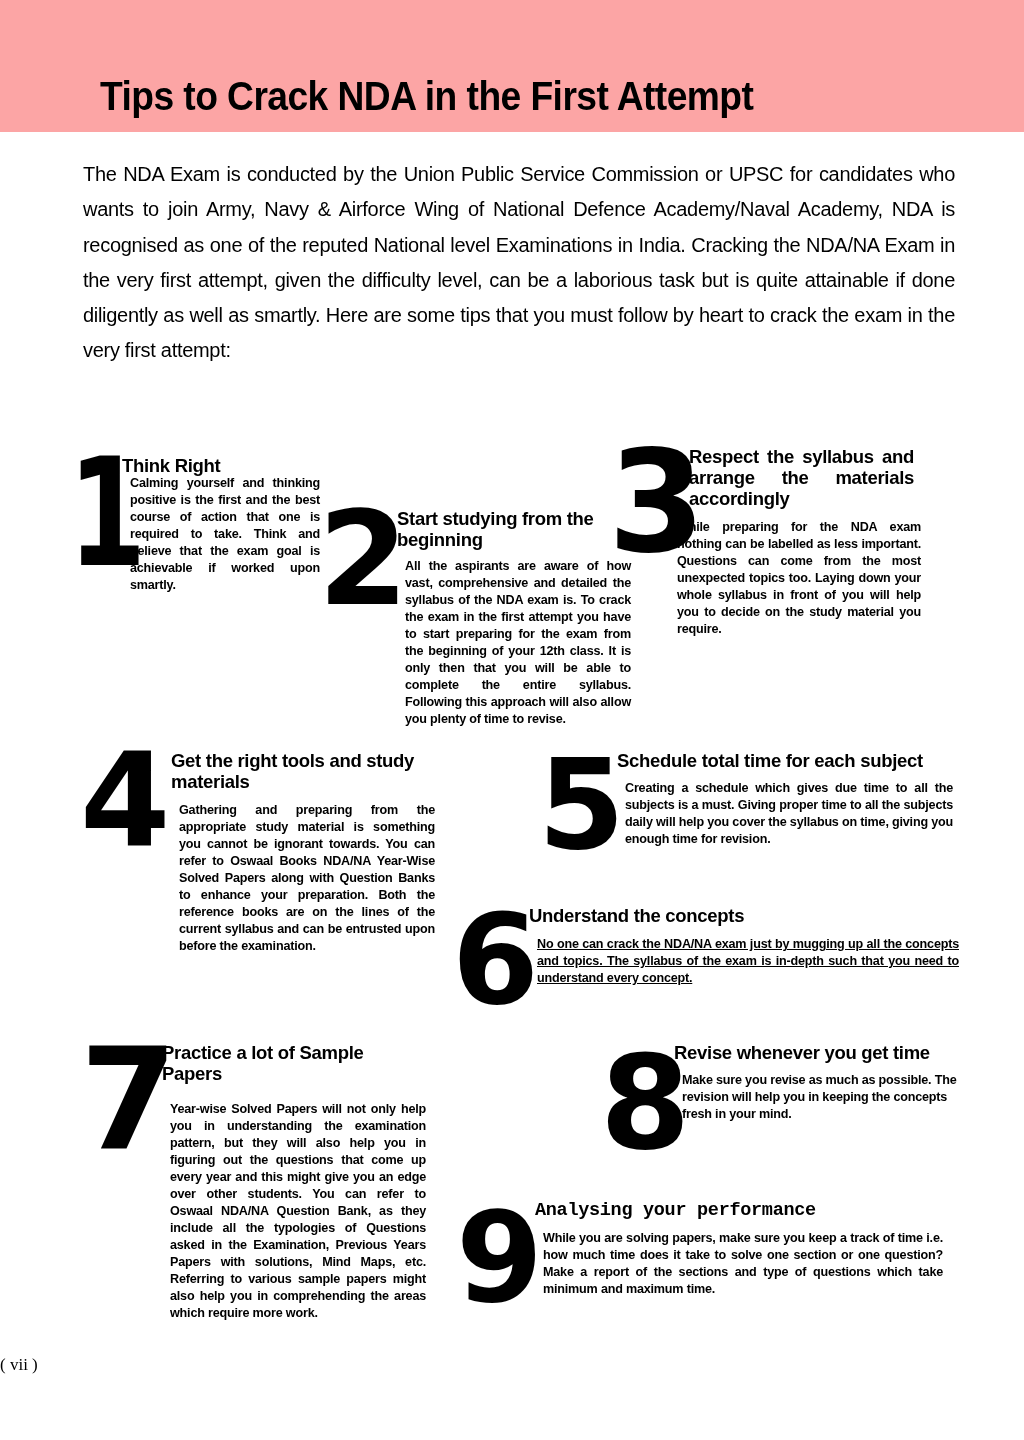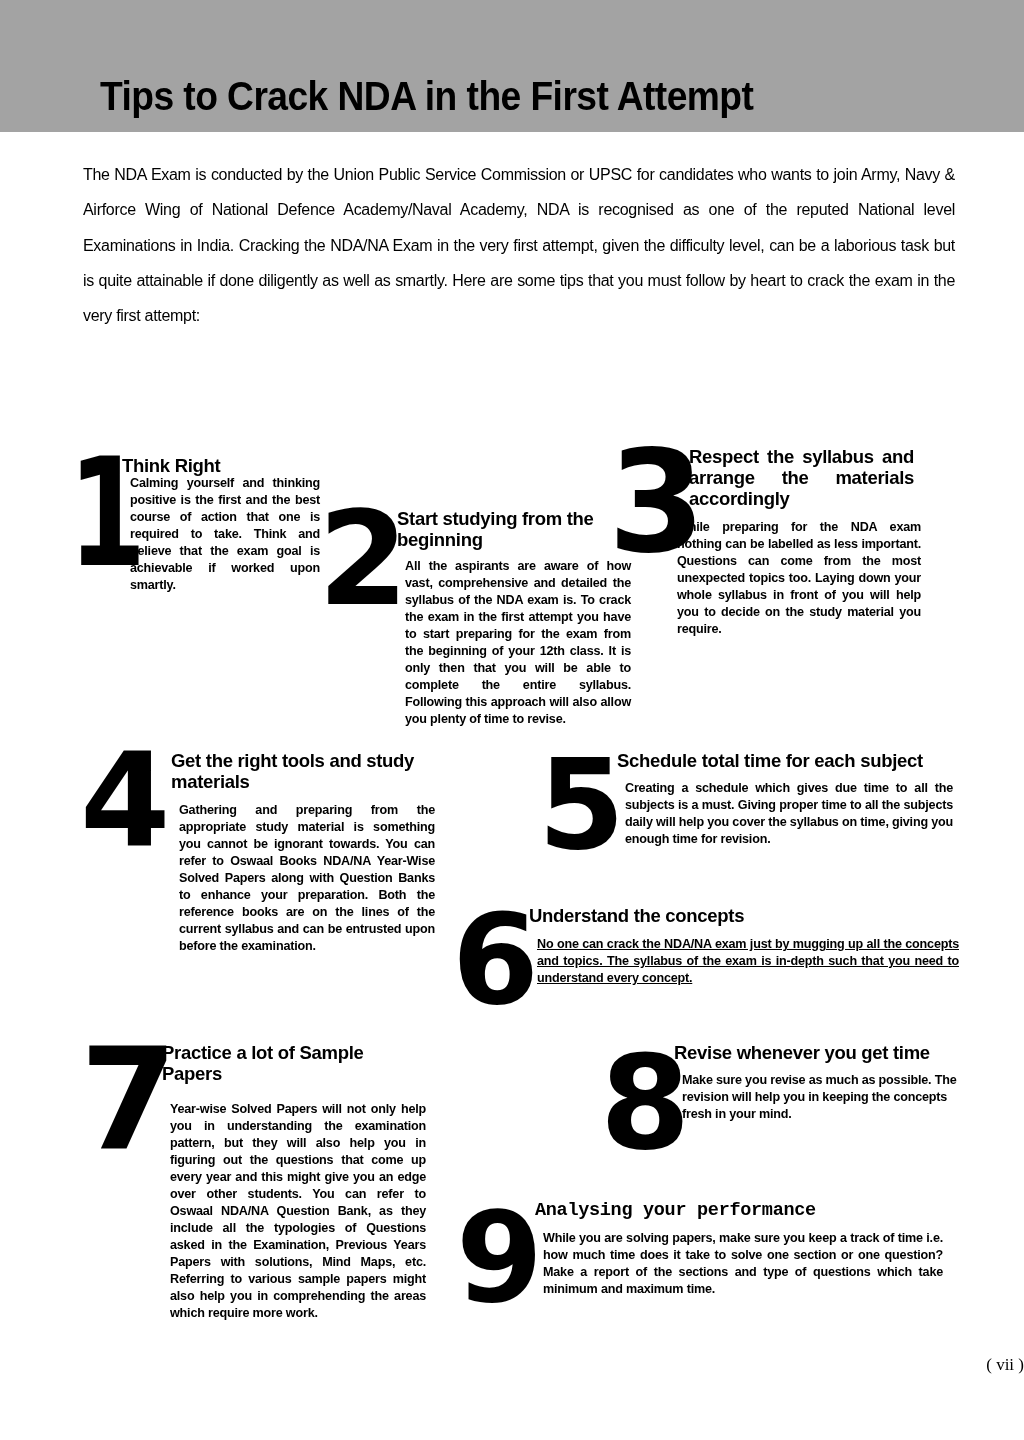--- a/index.html
+++ b/index.html
@@ -3,48 +3,48 @@
 <meta charset="utf-8">
 <style>
   html, body { margin: 0; padding: 0; }
   body {
     width: 1024px; height: 1440px; position: relative; overflow: hidden;
     background: #ffffff; color: #000;
     font-family: "Liberation Sans", "DejaVu Sans", sans-serif;
   }
   .header-band {
     position: absolute; left: 0; top: 0; width: 1024px; height: 132px;
-    background: #a3a3a3;
+    background: #fca5a5;
   }
   .page-title {
     position: absolute; left: 100px; top: 74px; margin: 0;
     font-size: 40px; font-weight: bold; letter-spacing: -0.6px;
     transform: scaleX(0.93); transform-origin: left top;
     white-space: nowrap;
   }
   .intro {
     position: absolute; left: 83px; top: 157px; width: 872px; margin: 0;
-    font-size: 16px; line-height: 35.3px; text-align: justify;
+    font-size: 20px; line-height: 35.3px; text-align: justify;
     letter-spacing: -0.3px;
   }
   .tip { position: absolute; }
   .tip .num {
     position: absolute; font-family: "DejaVu Sans", sans-serif;
     font-weight: bold; color: #000; line-height: 1; margin: 0;
   }
   .tip .tip-title {
     position: absolute; margin: 0; font-weight: bold; font-size: 18.5px;
     line-height: 21px; letter-spacing: -0.3px;
   }
   .tip .tip-body {
     position: absolute; margin: 8px; font-size: 12.6px; line-height: 17px;
     text-align: justify; letter-spacing: -0.2px; font-weight: 600;
   }
   .page-number {
-    position: absolute; left: 0; width: 1024px; top: 1355px; text-align: right;
+    position: absolute; left: 0; width: 1024px; top: 1355px; text-align: left;
     font-family: "Liberation Serif", "DejaVu Serif", serif; font-size: 17px;
   }
 </style>
 </head>
 <body>
 
 <div class="header-band">
   <h1 class="page-title">Tips to Crack NDA in the First Attempt</h1>
 </div>
 

